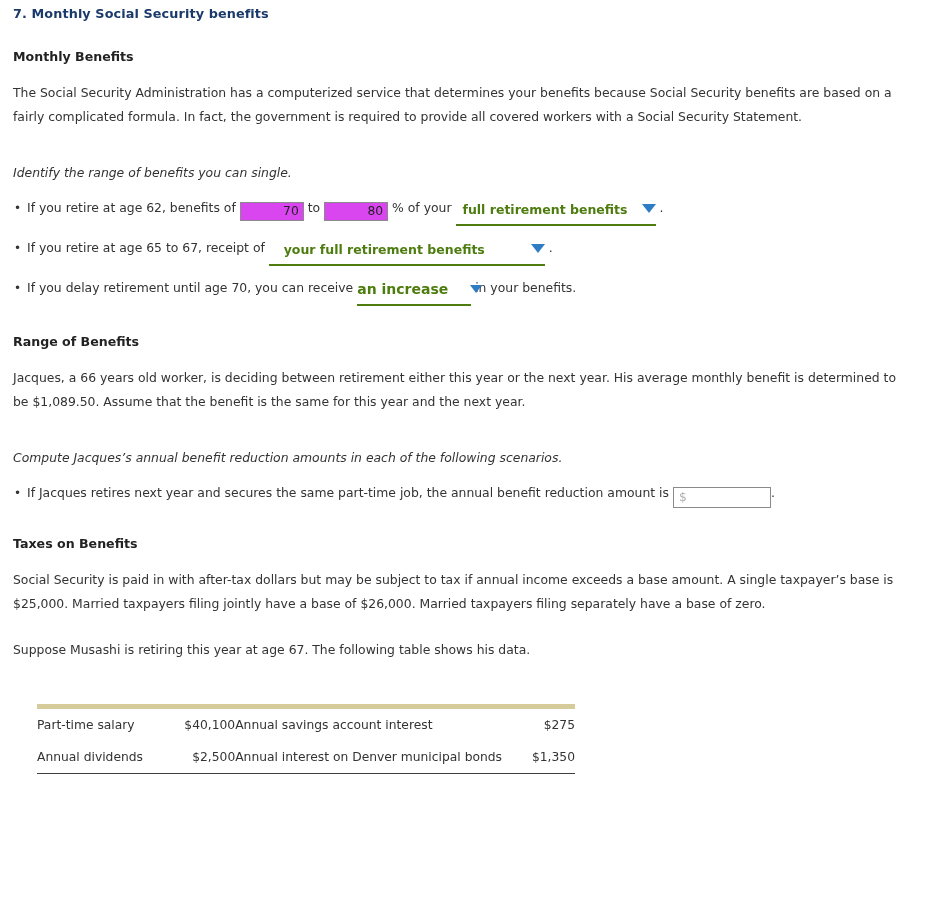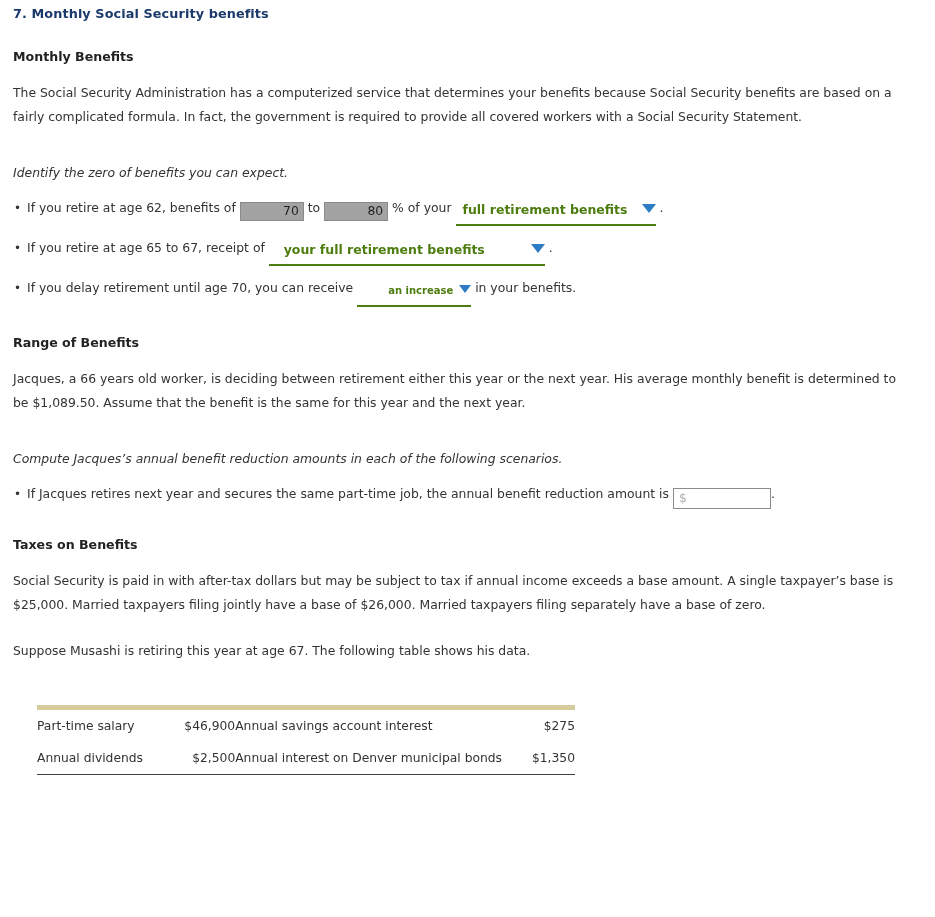--- a/index.html
+++ b/index.html
@@ -71,21 +71,21 @@
     position: absolute;
     left: 1px;
     top: 0;
     color: #333333;
     font-size: 12px;
   }
   .numbox {
     display: inline-block;
     width: 56px;
     border: 1px solid #8a8a8a;
-    background: #a3a3a3;
+    background: #d946ef;
     height: 17px;
     line-height: 17px;
     text-align: right;
     padding: 0 4px 0 2px;
     font-size: 12.3px;
     color: #222222;
     vertical-align: -3px;
     box-sizing: content-box;
     font-family: "DejaVu Sans", "Liberation Sans", sans-serif;
   }
@@ -126,21 +126,21 @@
     border-left: 7px solid transparent;
     border-right: 7px solid transparent;
     border-top: 9px solid #2e7cc4;
     vertical-align: 1px;
   }
   .dd-a { width: 200px; }
   .dd-a .dd-label { margin-right: 14px; }
   .dd-b { width: 276px; }
   .dd-b .dd-label { margin-right: 46px; }
   .dd-c { width: 114px; }
-  .dd-c .dd-label { margin-right: 6px; font-size: 10px; }
+  .dd-c .dd-label { margin-right: 22px; font-size: 14px; }
   .dd-c .caret { border-left-width: 6px; border-right-width: 6px; border-top-width: 8px; }
 
   .table-wrap {
     margin: 42px 0 0 37px;
     width: 538px;
   }
   table.data {
     border-collapse: collapse;
     width: 538px;
     font-size: 12.3px;
@@ -164,21 +164,21 @@
 <body>
 
 <div class="page">
 
   <div class="q-title">7. Monthly Social Security benefits</div>
 
   <div class="section-head">Monthly Benefits</div>
 
   <div class="para">The Social Security Administration has a computerized service that determines your benefits because Social Security benefits are based on a fairly complicated formula. In fact, the government is required to provide all covered workers with a Social Security Statement.</div>
 
-  <div class="instruction">Identify the zero of benefits you can expect.</div>
+  <div class="instruction">Identify the range of benefits you can single.</div>
 
   <ul class="bullets">
     <li>
       <span>If you retire at age 62, benefits of</span>
       <span class="numbox">70</span>
       <span>to</span>
       <span class="numbox">80</span>
       <span>% of your</span>
       <span class="dd dd-a">
         <span class="dd-label">full retirement benefits</span><span class="caret"></span>
@@ -222,21 +222,21 @@
 
   <div class="para">Social Security is paid in with after-tax dollars but may be subject to tax if annual income exceeds a base amount. A single taxpayer’s base is $25,000. Married taxpayers filing jointly have a base of $26,000. Married taxpayers filing separately have a base of zero.</div>
 
   <div class="para" style="margin-top:22px;">Suppose Musashi is retiring this year at age 67. The following table shows his data.</div>
 
   <div class="table-wrap">
     <table class="data">
       <tbody>
         <tr>
           <td class="c1">Part-time salary</td>
-          <td class="c2">$46,900</td>
+          <td class="c2">$40,100</td>
           <td class="c3">Annual savings account interest</td>
           <td class="c4">$275</td>
         </tr>
         <tr>
           <td class="c1">Annual dividends</td>
           <td class="c2">$2,500</td>
           <td class="c3">Annual interest on Denver municipal bonds</td>
           <td class="c4">$1,350</td>
         </tr>
       </tbody>

